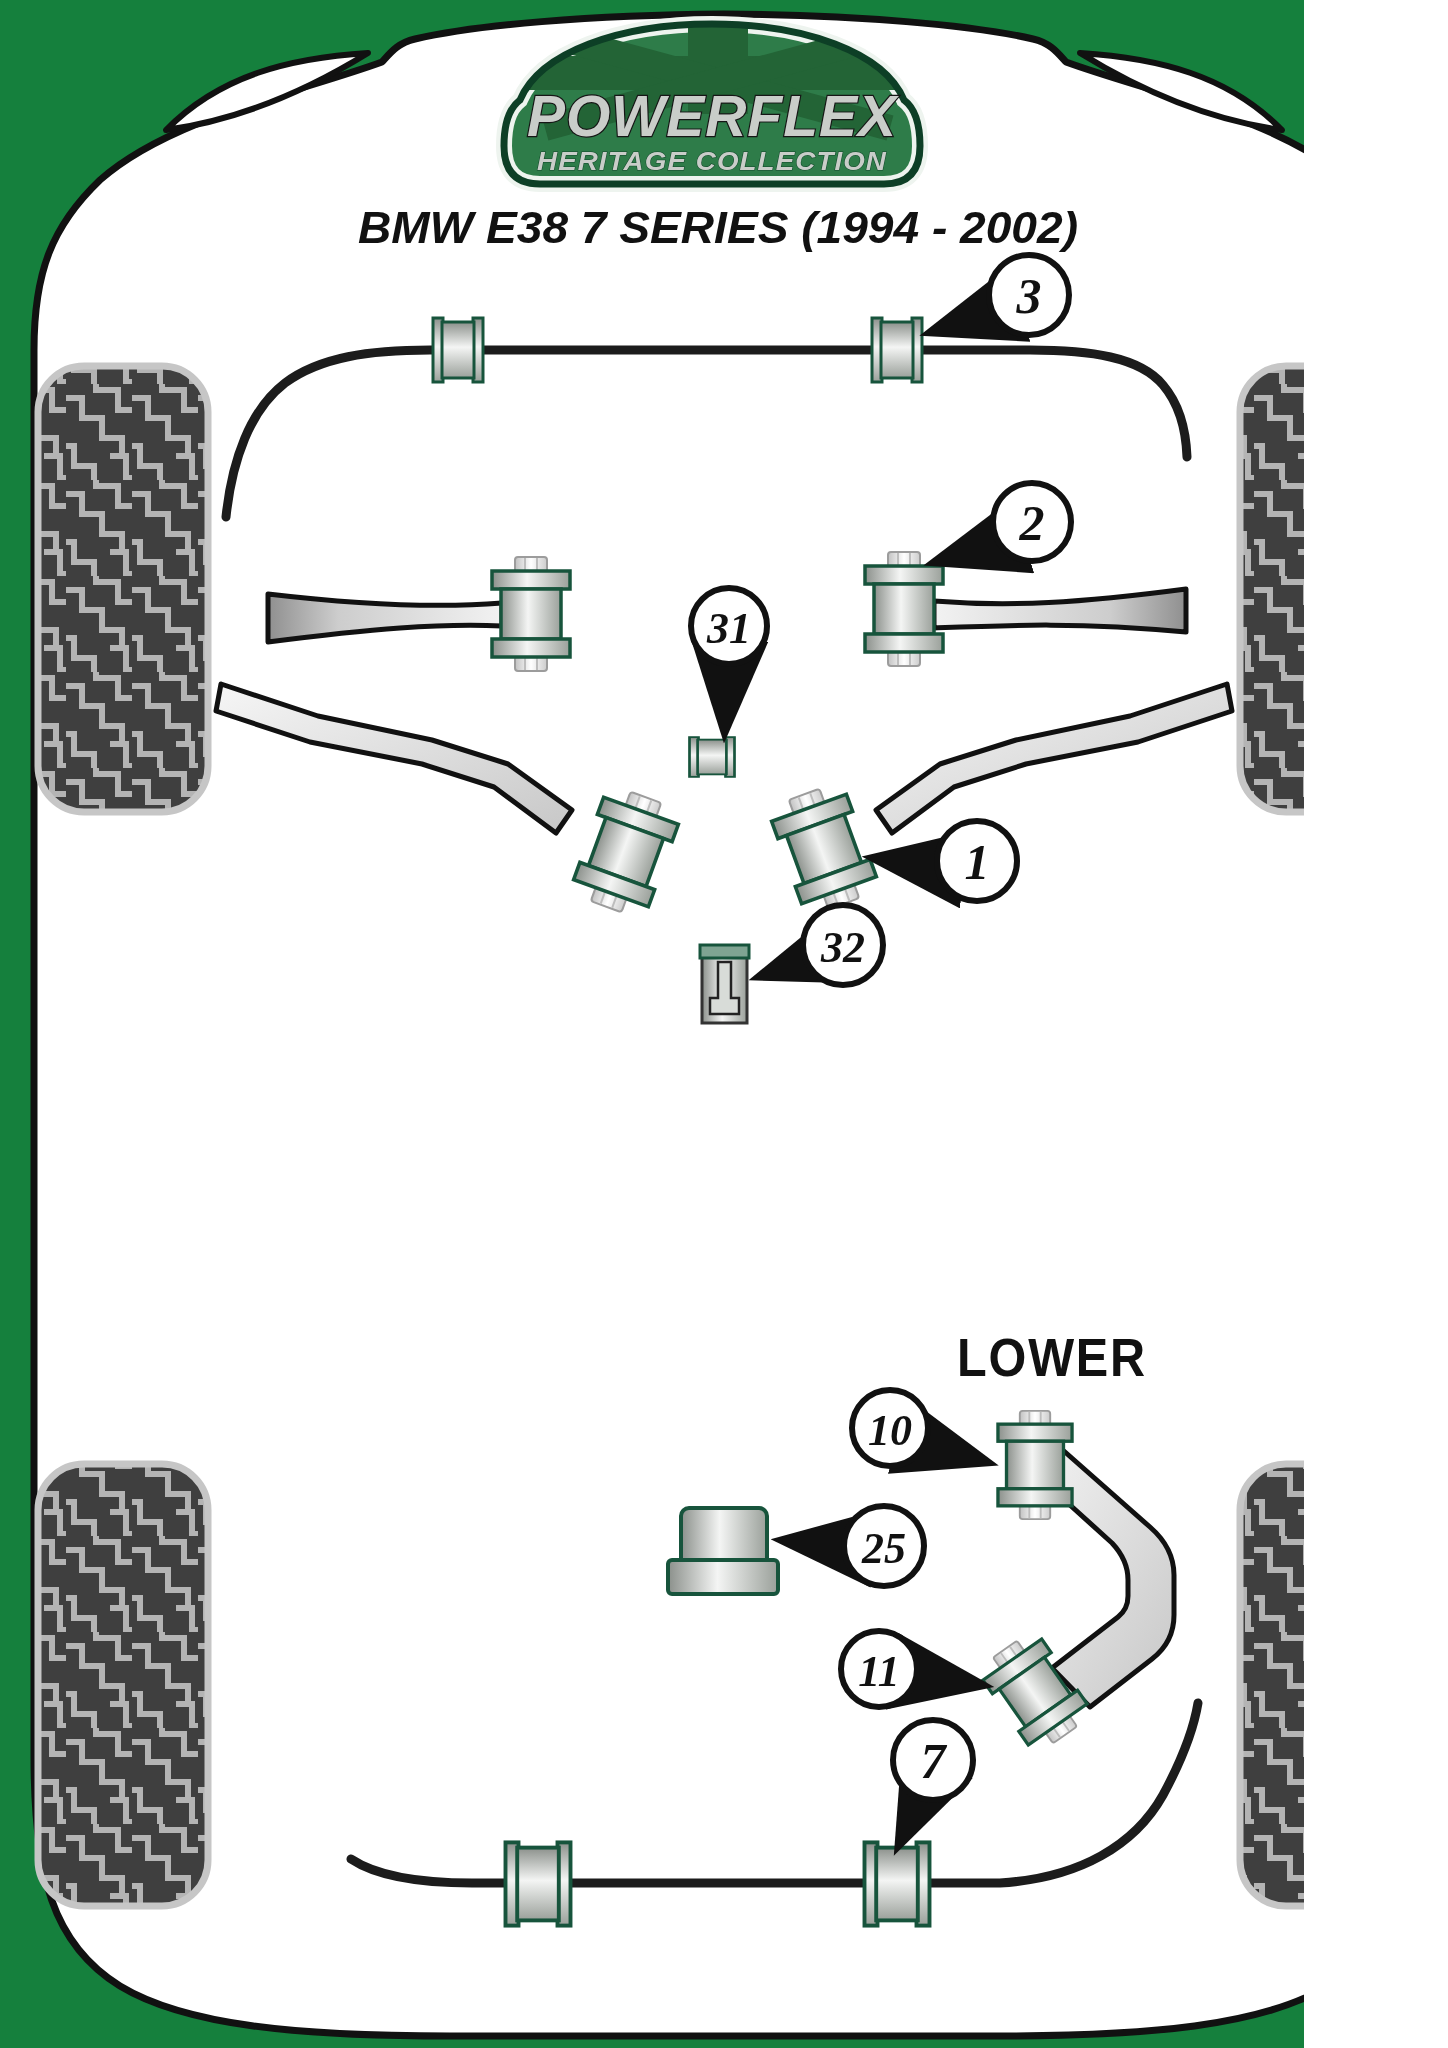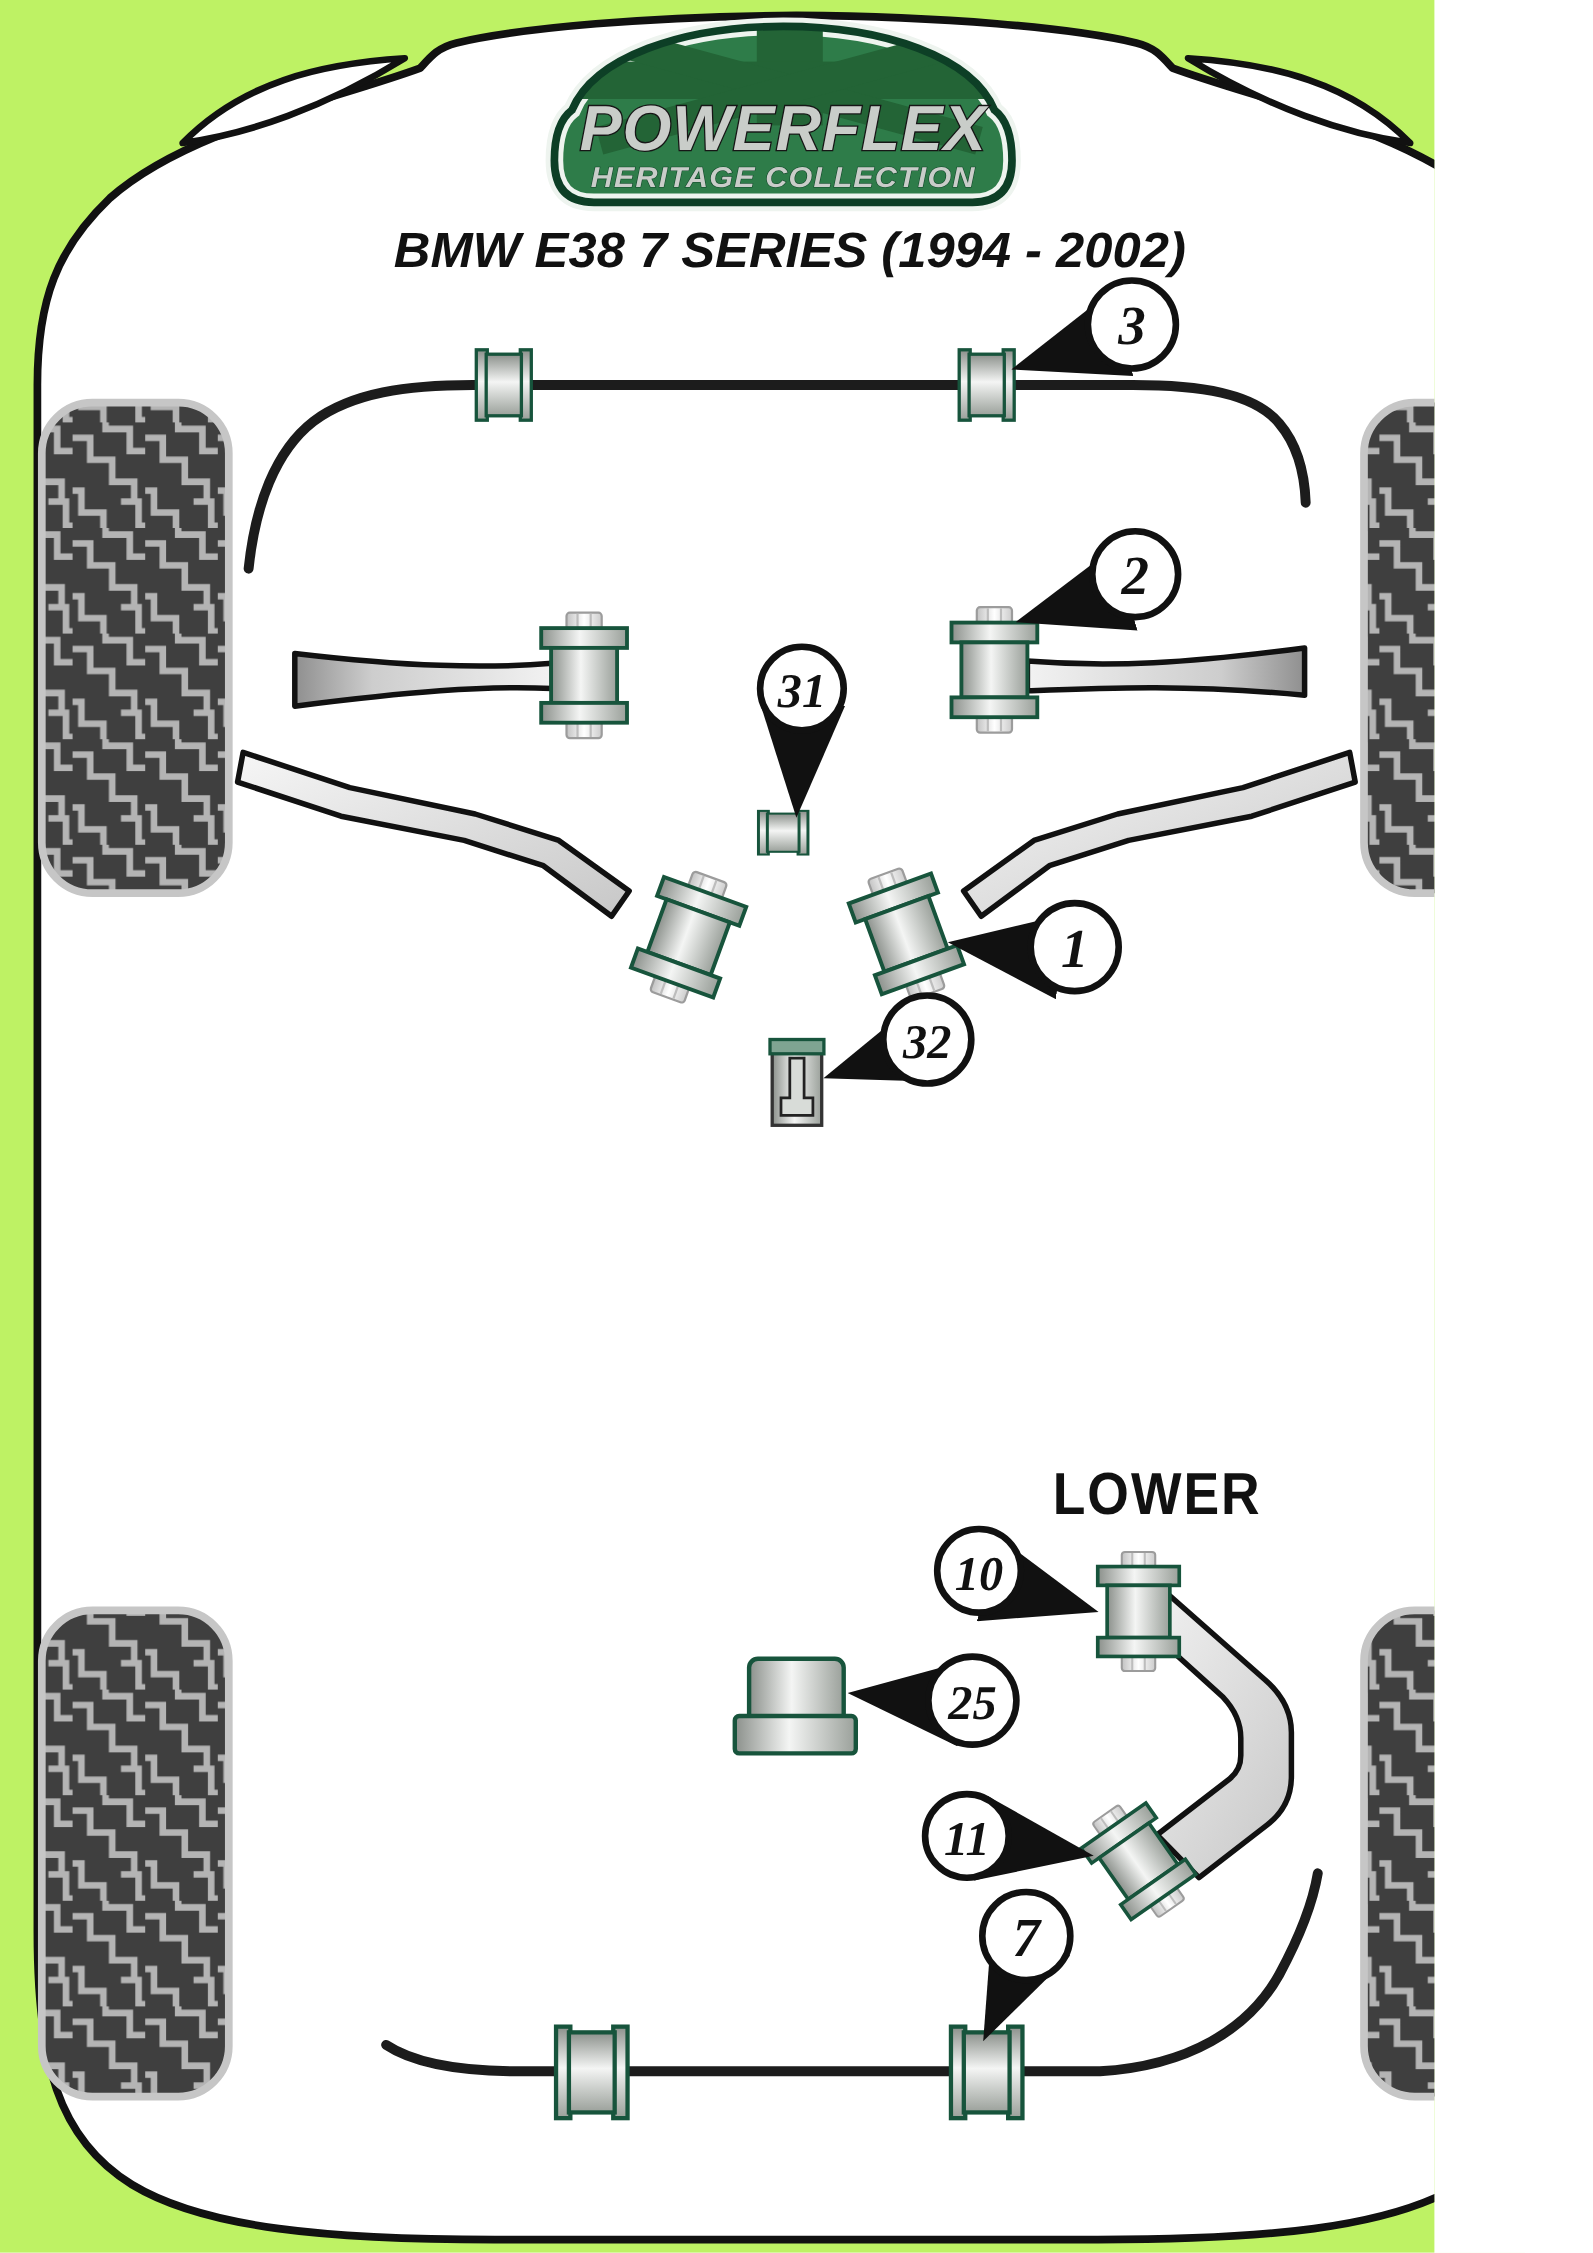--- a/index.html
+++ b/index.html
@@ -1,19 +1,19 @@
 <!DOCTYPE html>
 <html><head>
 <meta charset="utf-8">
 <style>
   html,body{margin:0;padding:0;background:#ffffff;}
   .stage{
     position:relative;
     width:1304px;height:2048px;
-    background:#bef264;
+    background:#15803d;
     font-family:"Liberation Sans",sans-serif;
     overflow:hidden;
   }
   svg{display:block;}
   .title-text{
     font-family:"Liberation Sans",sans-serif;
     font-weight:bold;font-style:italic;
     fill:#111111;
   }
   .lower-text{

